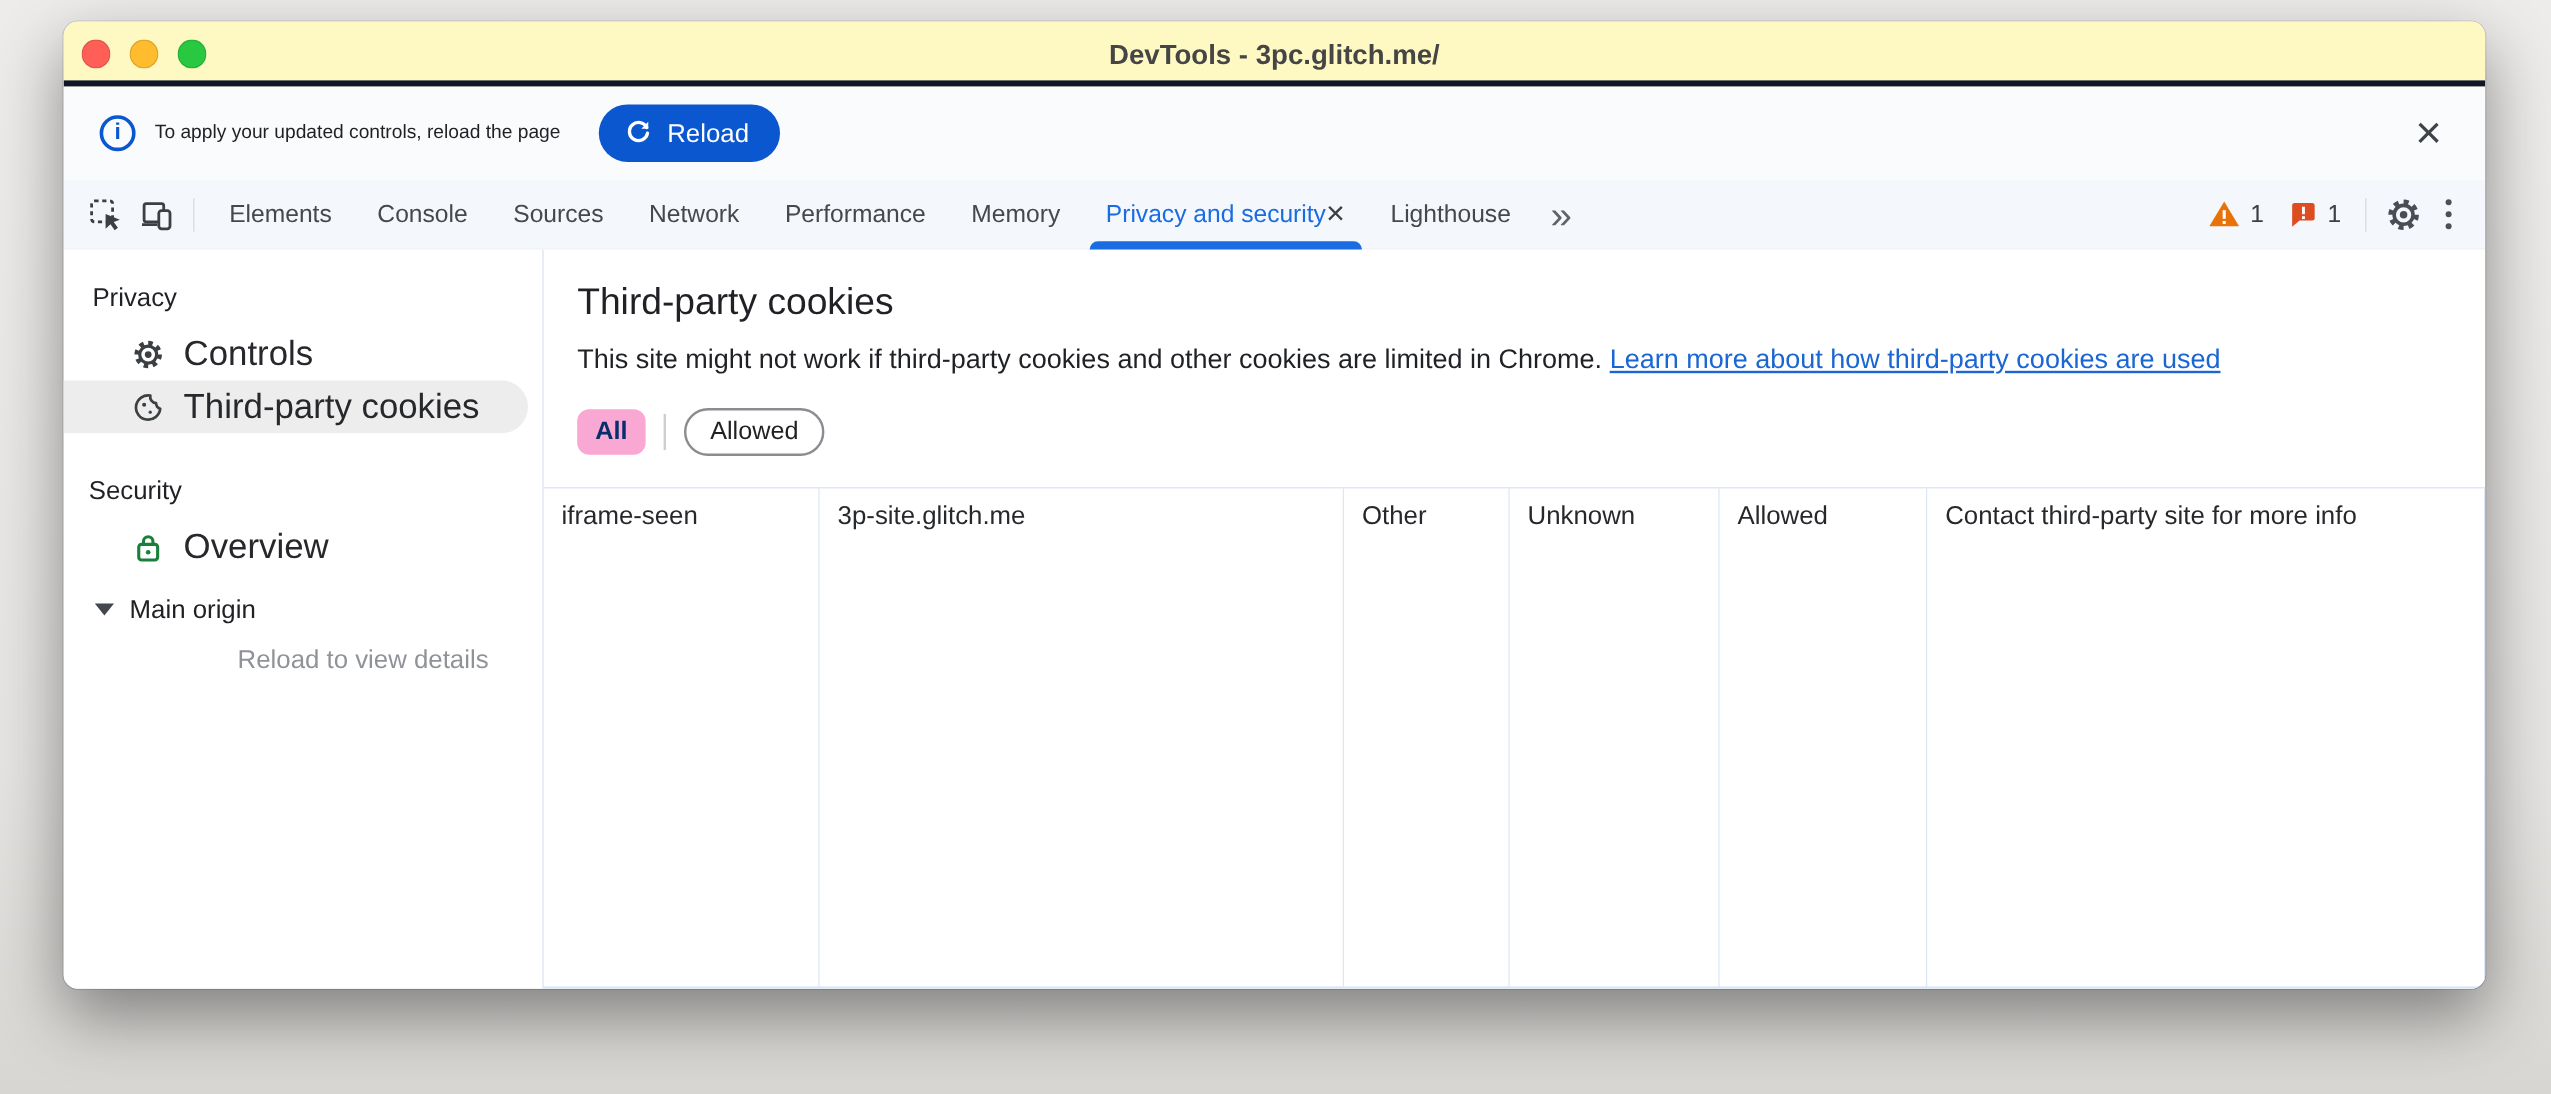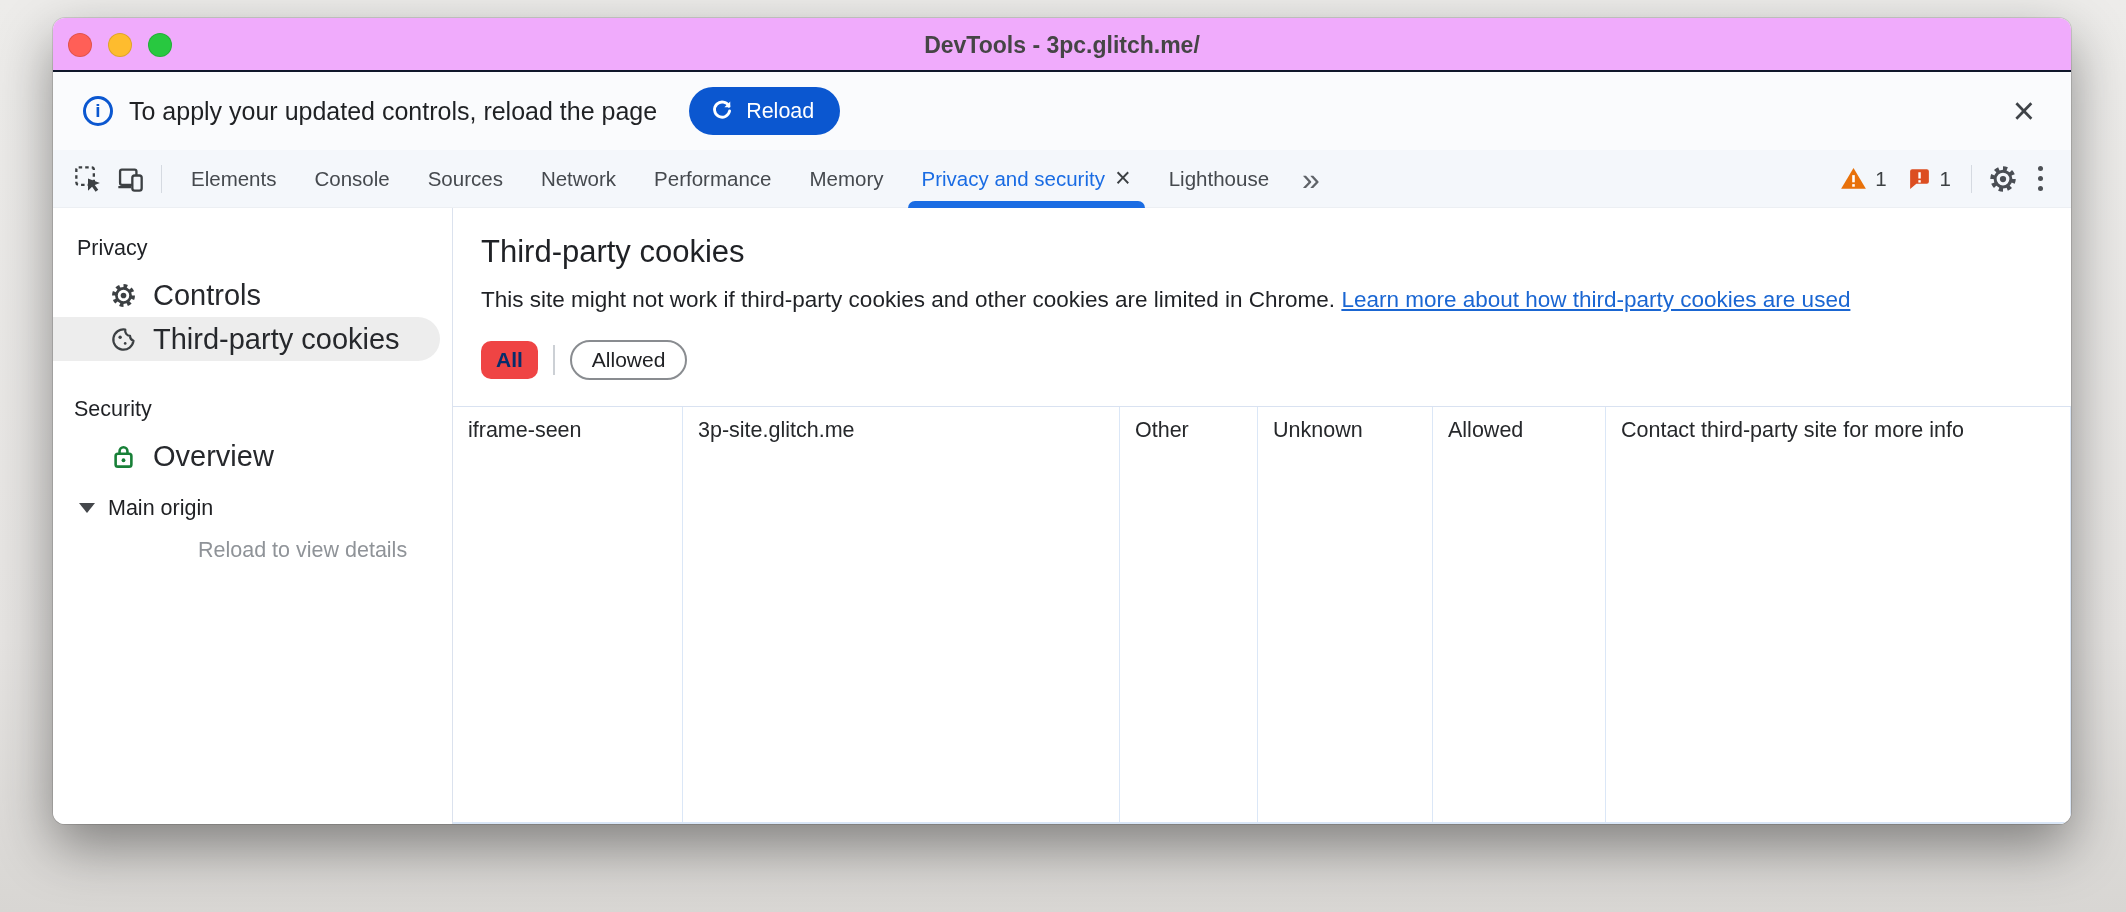--- a/index.html
+++ b/index.html
@@ -11,22 +11,22 @@
     color: #202124;
   }
   .window {
     position: absolute; left: 53px; top: 18px; width: 2018px; height: 806px;
     background: #fff; border-radius: 12px; overflow: hidden;
     box-shadow: 0 0 0 1px rgba(0,0,0,.12), 0 22px 55px rgba(0,0,0,.42);
     display: flex; flex-direction: column;
   }
   
   .titlebar {
-    height: 54px; flex: 0 0 54px; background: #f0abfc;
-    border-bottom: 2px solid #0f172a; position: relative;
+    height: 54px; flex: 0 0 54px; background: #fef9c3;
+    border-bottom: 5px solid #0f172a; position: relative;
   }
   .title {
     position: absolute; left: 0; right: 0; top: 0; height: 54px;
     display: flex; align-items: center; justify-content: center;
     font-size: 23px; font-weight: 700; color: #454545;
   }
   .traffic { position: absolute; left: 15px; top: 15px; display: flex; gap: 16px; z-index: 2; }
   .tl { width: 24px; height: 24px; border-radius: 50%; border: 1px solid rgba(0,0,0,.12); }
   .tl.red { background: #ff5f57; }
   .tl.yellow { background: #febc2e; }
@@ -34,40 +34,40 @@
   
   .infobar {
     height: 78px; flex: 0 0 78px; background: #fafbfd;
     display: flex; align-items: center; padding: 0 30px; gap: 16px;
   }
   .info-icon {
     width: 30px; height: 30px; border-radius: 50%; border: 3px solid #0b57d0;
     color: #0b57d0; font-size: 19px; font-weight: 700;
     display: flex; align-items: center; justify-content: center; flex: 0 0 auto;
   }
-  .info-msg { font-size: 25px; color: #1f2124; }
+  .info-msg { font-size: 16px; color: #1f2124; }
   .reload-btn {
     margin-left: 16px; display: inline-flex; align-items: center; gap: 11px;
     background: #0b57d0; color: #fff; border: none; border-radius: 27px;
     padding: 11px 26px 11px 20px; font-size: 21.5px; font-weight: 500;
     font-family: "Liberation Sans", sans-serif; cursor: pointer;
   }
   .info-close {
     margin-left: auto; font-size: 38px; line-height: 1; color: #3f4348;
     cursor: pointer; padding: 0 6px; font-weight: 400;
   }
   
   .tabbar {
     height: 58px; flex: 0 0 58px; background: #f4f7fb; border-bottom: 1px solid #eceff3;
     display: flex; align-items: center; padding: 0 14px 0 14px; font-size: 20.5px; color: #45494e;
   }
   .tool-btn { width: 42px; height: 42px; display: flex; align-items: center; justify-content: center; cursor: pointer; flex: 0 0 auto; }
   .vsep { width: 1px; height: 28px; background: #d5dae1; margin: 0 10px; flex: 0 0 auto; }
   .tab { height: 58px; display: flex; align-items: center; padding: 0 19px; cursor: pointer; white-space: nowrap; }
-  .tab.active { color: #1a6ce3; font-weight: 500; position: relative; gap: 10px; }
+  .tab.active { color: #1a6ce3; font-weight: 500; position: relative; }
   .tab.active::after {
     content: ""; position: absolute; left: 5px; right: 5px; bottom: 0; height: 7px;
     background: #1a6ce3; border-radius: 8px 8px 0 0;
   }
   .tab-close { color: #3c4043; font-size: 27px; font-weight: 400; line-height: 1; cursor: pointer; }
   .more-tabs { font-size: 32px; color: #5f6368; padding: 0 14px; cursor: pointer; line-height: 1; }
   .tb-spacer { flex: 1; }
   .status { display: flex; align-items: center; gap: 8px; padding: 0 10px; cursor: pointer; color: #3c4043; font-size: 20.5px; }
   .kebab { display: flex; flex-direction: column; gap: 5px; padding: 8px 14px; cursor: pointer; }
   .kebab i { width: 5px; height: 5px; border-radius: 50%; background: #4d5156; }
@@ -86,21 +86,21 @@
   .tree-item { margin-top: 8px; height: 44px; display: flex; align-items: center; gap: 13px; padding-left: 26px; font-size: 21.5px; cursor: pointer; }
   .tri { width: 0; height: 0; border-left: 8px solid transparent; border-right: 8px solid transparent; border-top: 10px solid #44474b; }
   .tree-note { padding-left: 145px; margin-top: 8px; font-size: 21.5px; color: #8f9398; }
   
   .main { flex: 1; display: flex; flex-direction: column; padding-top: 26px; min-width: 0; }
   .main h1 { margin: 0 0 0 28px; font-size: 31px; font-weight: 500; color: #1f2125; }
   .desc { margin: 17px 0 0 28px; font-size: 22.5px; color: #1f2125; }
   .desc a { color: #1a66d2; text-decoration: underline; cursor: pointer; }
   .chips { margin: 27px 0 0 28px; display: flex; align-items: center; gap: 15px; }
   .chip-all {
-    background: #ef4444; color: #072d6b; font-size: 21px; font-weight: 600;
+    background: #f9a8d4; color: #072d6b; font-size: 21px; font-weight: 600;
     padding: 7px 15px; border-radius: 10px; cursor: pointer;
   }
   .chip-sep { width: 2px; height: 30px; background: #ccd0d5; }
   .chip-allowed {
     background: #fff; border: 2px solid #898c90; color: #202124; font-size: 21px; font-weight: 500;
     padding: 6px 20px; border-radius: 24px; cursor: pointer;
   }
   .grid-table { margin-top: 26px; flex: 1; display: flex; flex-direction: column; border-top: 1px solid #d9e2f1; min-height: 0; }
   .g-head, .g-body { display: grid; grid-template-columns: 230px 437px 138px 175px 173px 1fr; }
   .g-head { background: #f5f7fb; border-bottom: 1px solid #d9e2f1; flex: 0 0 auto; }

